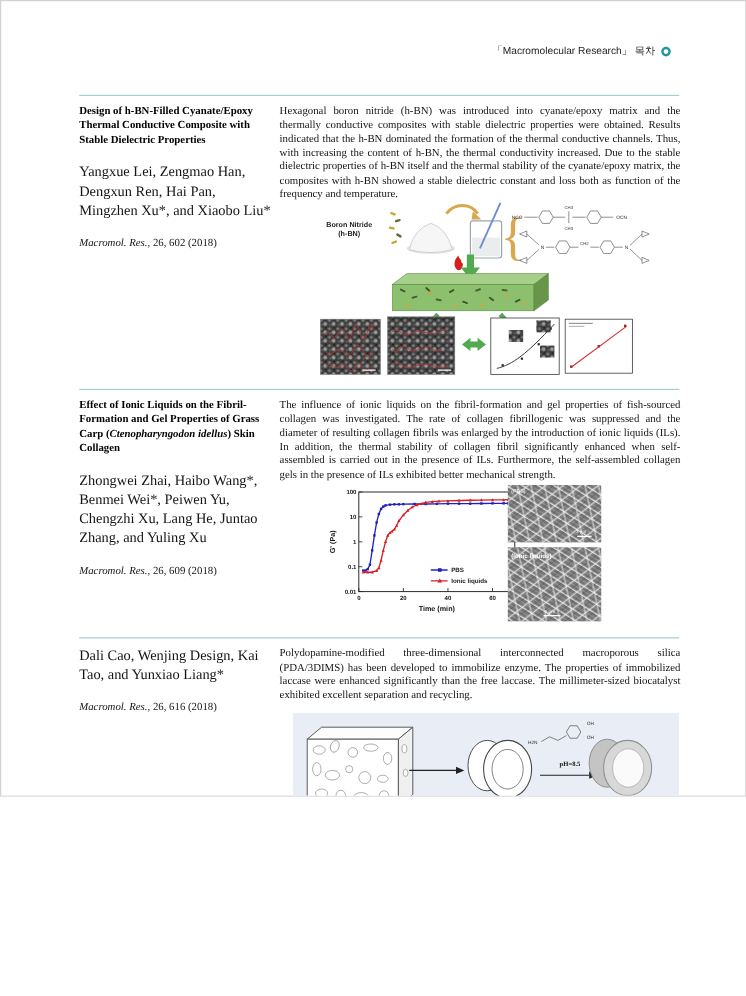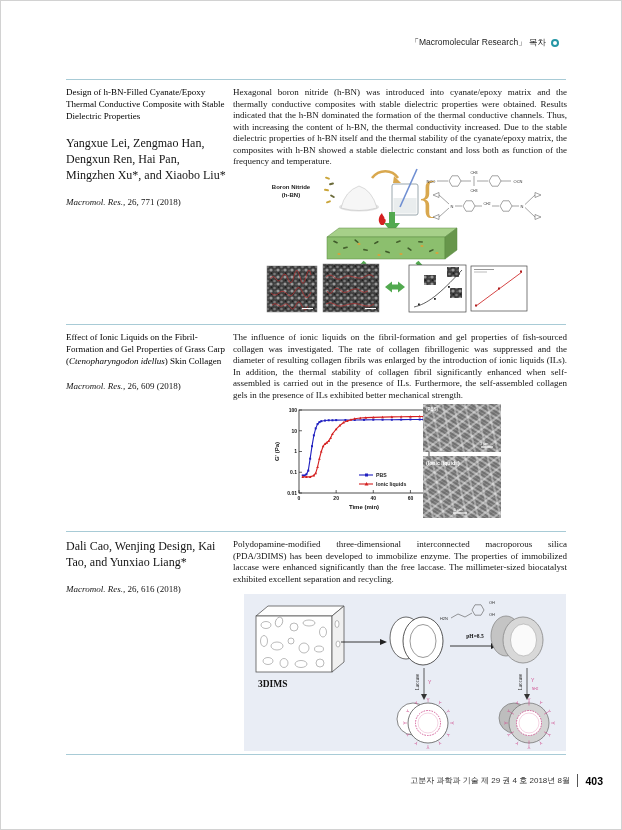--- a/index.html
+++ b/index.html
@@ -1,23 +1,23 @@
 <!DOCTYPE html>
 <html><head>
 <meta charset="utf-8">
 <style>
   html,body{margin:0;padding:0;background:#fff;}
-  .page{position:relative;width:622px;height:830px;background:#fff;overflow:hidden;
+  .page{position:relative;width:622px;height:664px;background:#fff;overflow:hidden;
         font-family:"Liberation Serif",serif;box-sizing:border-box;border:1px solid #d2d2d2;}
   .header{position:absolute;top:36px;right:62px;display:flex;align-items:center;gap:5px;
           font-family:"Liberation Sans",sans-serif;font-size:8.5px;color:#222;}
   .ring{width:4px;height:4px;border:2.6px solid #2596a5;border-radius:50%;display:inline-block;}
   .rule{position:absolute;left:65px;width:500px;border-top:1.4px solid #a8cbd6;height:0;}
   .leftcol{position:absolute;left:65px;width:164px;color:#141414;}
-  .title{font-size:9px;font-weight:normal;line-height:1.33;margin:0 0 13px 0;color:#000;}
+  .title{font-size:9px;font-weight:bold;line-height:1.33;margin:0 0 13px 0;color:#000;}
   .authors{font-size:12px;line-height:1.33;margin:0 0 13px 0;}
   .citation{font-size:9px;line-height:1.3;margin:0;}
   .citation .jn{font-style:italic;}
   .citation .vol{font-weight:normal;}
   .abstract{position:absolute;left:232px;width:334px;font-size:9px;line-height:1.28;
             text-align:justify;color:#141414;}
   .figabs{position:absolute;}
   .footer{position:absolute;top:773px;right:18px;display:flex;align-items:center;gap:7px;
           font-family:"Liberation Sans",sans-serif;}
   .finfo{font-size:8px;color:#333;}
@@ -33,21 +33,21 @@
 
   <div class="header">
     <span>「Macromolecular Research」 목차</span>
     <span class="ring"></span>
   </div>
 
   <div class="rule" style="top:78px"></div>
   <div class="leftcol" style="top:86px">
     <h3 class="title">Design of h-BN-Filled Cyanate/Epoxy Thermal Conductive Composite with Stable Dielectric Properties</h3>
     <p class="authors">Yangxue Lei, Zengmao Han, Dengxun Ren, Hai Pan, Mingzhen Xu*, and Xiaobo Liu*</p>
-    <p class="citation"><span class="jn">Macromol. Res.,</span> <span class="vol">26</span><span>, 771 (2018)</span></p>
+    <p class="citation"><span class="jn">Macromol. Res.,</span> <span class="vol">26</span><span>, 602 (2018)</span></p>
   </div>
   <div class="abstract" style="top:86px">Hexagonal boron nitride (h-BN) was introduced into cyanate/epoxy matrix and the thermally conductive composites with stable dielectric properties were obtained. Results indicated that the h-BN dominated the formation of the thermal conductive channels. Thus, with increasing the content of h-BN, the thermal conductivity increased. Due to the stable dielectric properties of h-BN itself and the thermal stability of the cyanate/epoxy matrix, the composites with h-BN showed a stable dielectric constant and loss both as function of the frequency and temperature.</div>
 
   <svg class="figabs" style="top:166px;left:258px" width="305" height="148" viewBox="0 0 305 148">
     <defs>
       <pattern id="semp" width="7" height="7" patternUnits="userSpaceOnUse">
         <rect width="7" height="7" fill="#3e3e3e"></rect>
         <circle cx="1.5" cy="2" r="1.3" fill="#7a7a7a"></circle>
         <circle cx="5" cy="5" r="1.6" fill="#9a9a9a"></circle>
         <circle cx="5.5" cy="1.2" r="0.9" fill="#1f1f1f"></circle>
@@ -176,20 +176,21 @@
       <line x1="217" y1="139" x2="263" y2="105" stroke="#d03030" stroke-width="0.9"></line>
       <rect x="216" y="137.5" width="2" height="2" fill="#b02020"></rect>
       <rect x="239" y="120.5" width="2" height="2" fill="#b02020"></rect>
       <rect x="261" y="103.5" width="2" height="2" fill="#b02020"></rect>
     </g>
   </svg>
 
   <div class="rule" style="top:323px"></div>
   <div class="leftcol" style="top:331px">
     <h3 class="title"><span>Effect of Ionic Liquids on the Fibril-Formation and Gel Properties of Grass Carp (</span><i>Ctenopharyngodon idellus</i><span>) Skin Collagen</span></h3>
+    <p class="authors">Zhongwei Zhai, Haibo Wang*, Benmei Wei*, Peiwen Yu, Chengzhi Xu, Lang He, Juntao Zhang, and Yuling Xu</p>
     <p class="citation"><span class="jn">Macromol. Res.,</span> <span class="vol">26</span><span>, 609 (2018)</span></p>
   </div>
   <div class="abstract" style="top:331px">The influence of ionic liquids on the fibril-formation and gel properties of fish-sourced collagen was investigated. The rate of collagen fibrillogenic was suppressed and the diameter of resulting collagen fibrils was enlarged by the introduction of ionic liquids (ILs). In addition, the thermal stability of collagen fibril significantly enhanced when self-assembled is carried out in the presence of ILs. Furthermore, the self-assembled collagen gels in the presence of ILs exhibited better mechanical strength.</div>
 
   <svg class="figabs" id="chart-svg" style="top:404px;left:270px" width="165" height="114" viewBox="0 0 165 114">
       <rect x="28" y="5" width="130" height="83" fill="#fff" stroke="#222" stroke-width="0.8"></rect>
       <line x1="28" y1="88" x2="28" y2="85" stroke="#222" stroke-width="0.7"></line>
       <text x="28" y="95" font-size="5" text-anchor="middle" fill="#111" font-weight="bold">0</text>
       <line x1="65.14285714285714" y1="88" x2="65.14285714285714" y2="85" stroke="#222" stroke-width="0.7"></line>
       <text x="65.14285714285714" y="95" font-size="5" text-anchor="middle" fill="#111" font-weight="bold">20</text>

